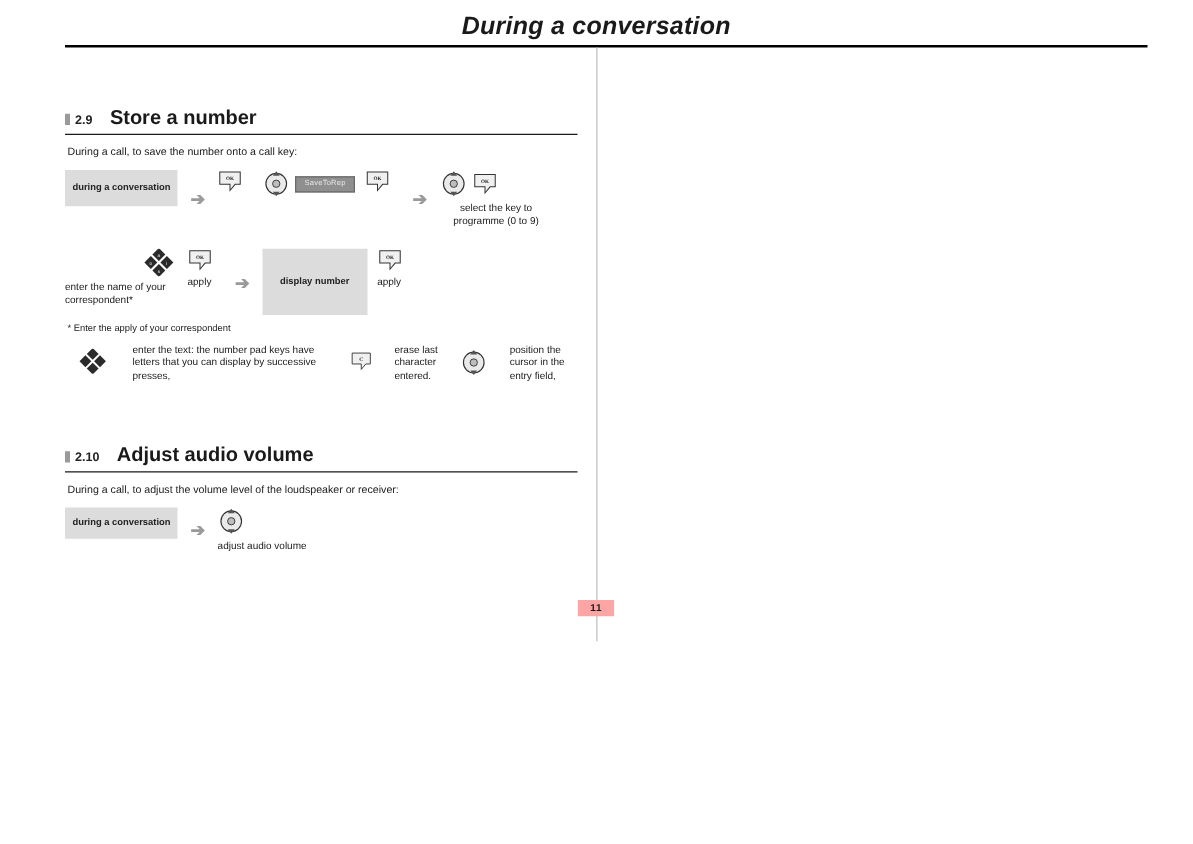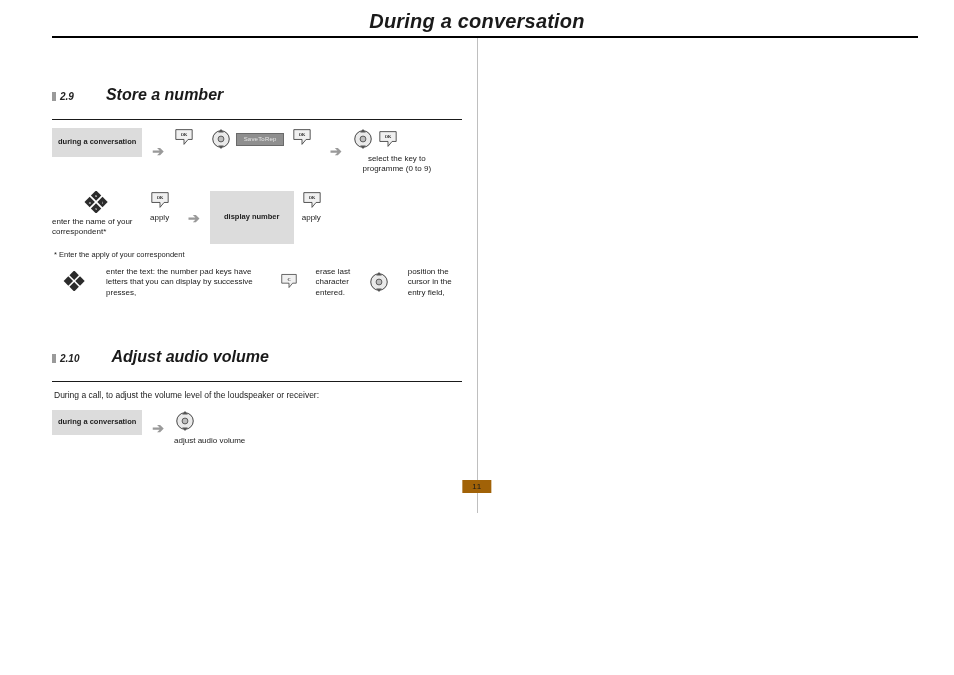--- a/index.html
+++ b/index.html
@@ -43,25 +43,24 @@
   
   .col {
     position: absolute;
     left: 52px;
     top: 86px;
     width: 410px;
   }
   .sec-hd {
     display: flex;
     align-items: baseline;
-    gap: 32px;
+    gap: 14px;
     border-bottom: 1px solid #1a1a1a;
-    padding-bottom: 15px;
+    padding-bottom: 3px;
     margin-bottom: 8px;
-    font-style: italic;
   }
   .sec-mark {
     width: 4px;
     height: 9px;
     background: #9a9a9a;
     display: inline-block;
     margin-right: 4px;
     position: relative;
     top: 1px;
   }
@@ -169,41 +168,42 @@
 
   
   .sec2 { margin-top: 50px; }
 
   
   .pgnum {
     position: absolute;
     bottom: 20px;
     left: 50%;
     transform: translateX(-50%);
-    background: #a16207;
+    background: #fca5a5;
     font-size: 8px;
-    font-weight: 400;
+    font-weight: 700;
     padding: 2px 10px;
     letter-spacing: 0.5px;
   }
 </style>
 </head>
 <body>
 <div class="page">
 
   <div class="title">During a conversation</div>
   <div class="rule"></div>
   <div class="vsep-top"></div>
 
   <div class="col">
 
     <div class="sec-hd">
       <span><span class="sec-mark"></span><span class="sec-num">2.9</span></span>
       <span class="sec-title">Store a number</span>
     </div>
+    <div class="intro">During a call, to save the number onto a call key:</div>
 
     <div class="flow">
       <div class="box">during a conversation</div>
       <span class="arrow">➔</span>
 
       <div class="cell">
         <span class="okkey">
           <svg viewBox="0 0 24 22" width="20" height="18">
             <polygon points="2,2 22,2 22,14 17,14 12,20 12,14 2,14" fill="#f0f0f0" stroke="#333" stroke-width="1"></polygon>
             <text x="12" y="10" font-size="5" text-anchor="middle" fill="#222" font-family="Verdana" font-weight="700">OK</text>
@@ -249,21 +249,21 @@
               <polygon points="2,2 22,2 22,14 17,14 12,20 12,14 2,14" fill="#f0f0f0" stroke="#333" stroke-width="1"></polygon>
               <text x="12" y="10" font-size="5" text-anchor="middle" fill="#222" font-family="Verdana" font-weight="700">OK</text>
             </svg>
           </span>
         </div>
         <div class="lbl">select the key to programme (0 to 9)</div>
       </div>
     </div>
 
     <div class="flow" style="margin-top:18px;">
-      <div class="cell" style="align-items:center; min-width:78px;">
+      <div class="cell" style="align-items:flex-end; min-width:78px;">
         <span class="diamond">
           <svg viewBox="0 0 30 24" width="28" height="22">
             <g transform="translate(2,0)">
               <rect x="8" y="1" width="8" height="8" transform="rotate(45 12 5)" fill="#2b2b2b"></rect>
               <rect x="1" y="8" width="8" height="8" transform="rotate(45 5 12)" fill="#2b2b2b"></rect>
               <rect x="15" y="8" width="8" height="8" transform="rotate(45 19 12)" fill="#2b2b2b"></rect>
               <rect x="8" y="15" width="8" height="8" transform="rotate(45 12 19)" fill="#2b2b2b"></rect>
               <text x="12" y="7" font-size="4" fill="#fff" text-anchor="middle">a</text>
               <text x="5" y="14" font-size="4" fill="#fff" text-anchor="middle">o</text>
               <text x="19" y="14" font-size="4" fill="#fff" text-anchor="middle">i</text>

